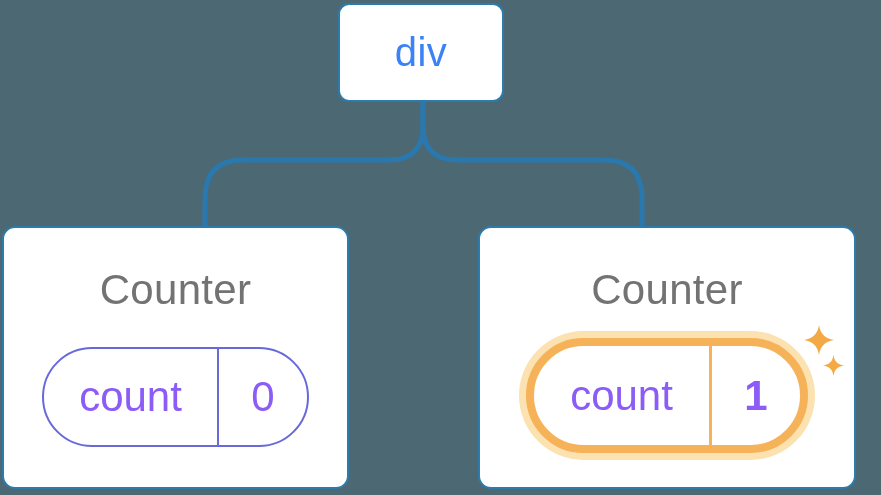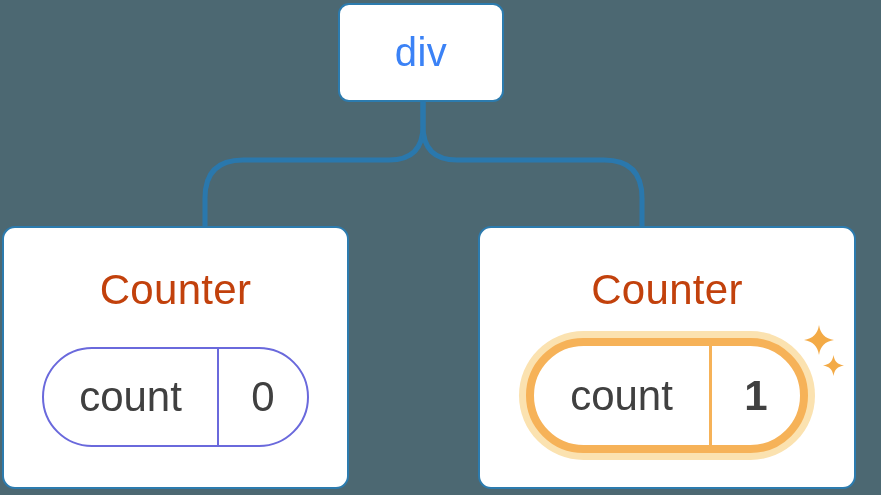--- a/index.html
+++ b/index.html
@@ -36,38 +36,38 @@
     background: #FFFFFF;
     border: 2.5px solid #2C7BAE;
     border-radius: 13px;
     box-sizing: border-box;
   }
   .card-left  { left: 2px;   width: 347px; }
   .card-right { left: 478px; width: 378px; }
   .card-title {
     position: absolute; left: 0; right: 0; top: 38px;
     text-align: center;
-    color: #c2410c; font-size: 42px; font-weight: 500; letter-spacing: 0.3px;
+    color: #737373; font-size: 42px; font-weight: 500; letter-spacing: 0.3px;
   }
 
   
   .pill {
     position: absolute;
     display: flex; align-items: stretch;
     background: #FFFFFF;
     box-sizing: border-box;
   }
   .pill-plain {
     left: 38px; top: 119px; width: 267px; height: 100px;
     border: 2.5px solid #6A69DC;
     border-radius: 50px;
   }
   .pill .seg {
     display: flex; align-items: center; justify-content: center;
-    color: #404040; font-size: 42px;
+    color: #8b5cf6; font-size: 42px;
   }
   .pill .seg-key { width: 173px; }
   .pill-plain .seg-key { border-right: 2.5px solid #6A69DC; }
   .pill .seg-val { flex: 1; }
   .pill-plain .seg-val { font-weight: 400; }
 
   
   .pill-hot {
     left: 46px; top: 110px; width: 282px; height: 115px;
     border: 8px solid #F6B258;

